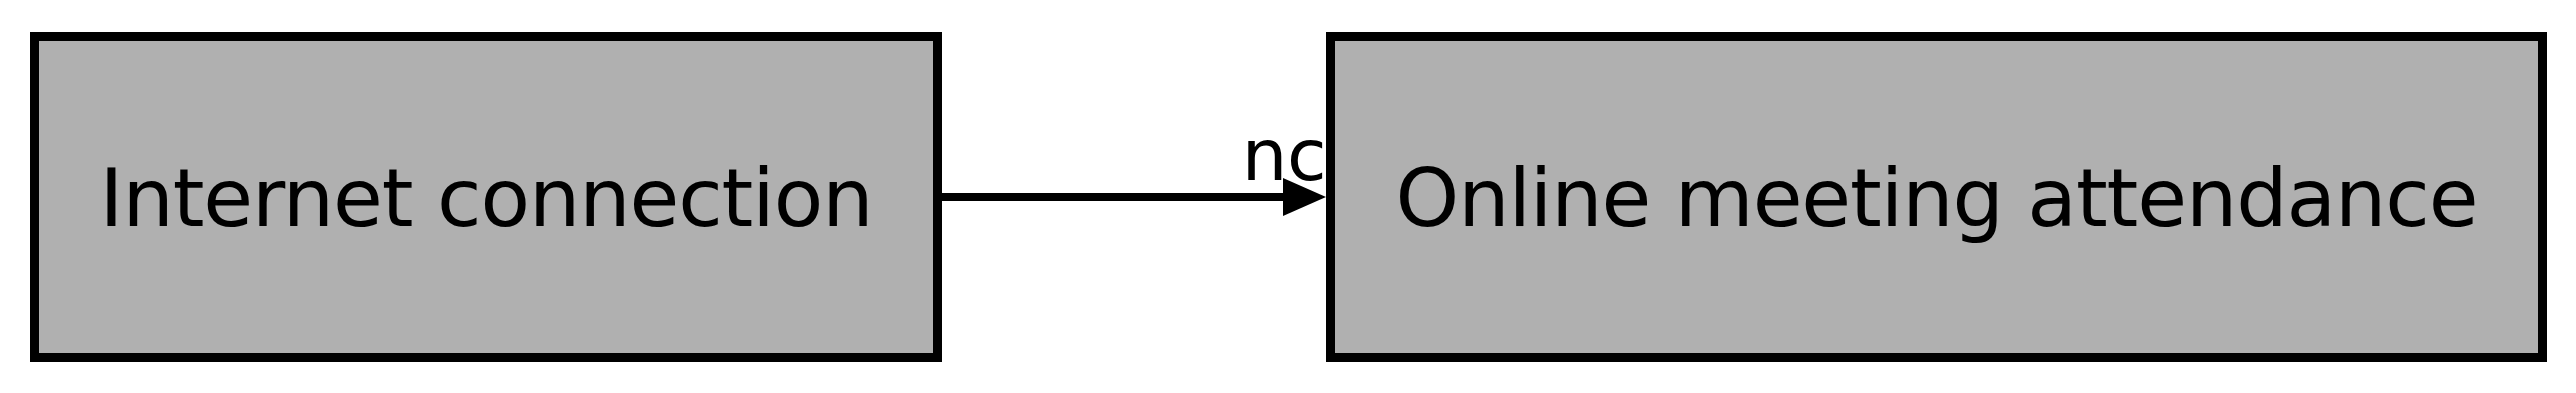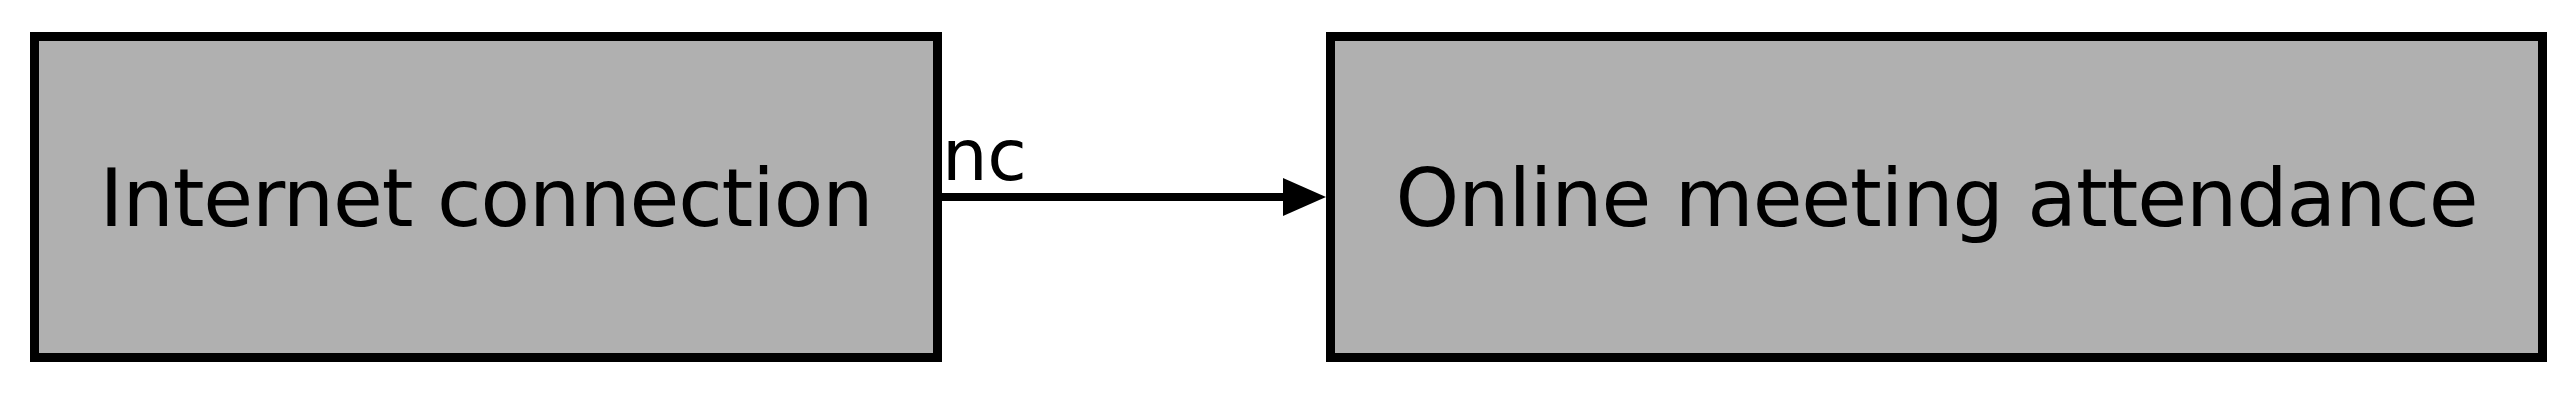--- a/index.html
+++ b/index.html
@@ -54,21 +54,21 @@
     border-top: 19px solid transparent;
     border-bottom: 19px solid transparent;
   }
   .edge-label {
     position: absolute;
     left: 942px;
     top: 119px;
     width: 384px;
     height: 72px;
     line-height: 1;
-    text-align: left;
+    text-align: right;
     color: var(--text, #000000);
     font-size: 72px;
     letter-spacing: -0.5px;
   }
 </style>
 </head>
 <body>
 
 <div id="canvas" style="--bg: #ffffff; --node-fill: #b0b0b0; --stroke: #000000; --text: #000000;">
 

